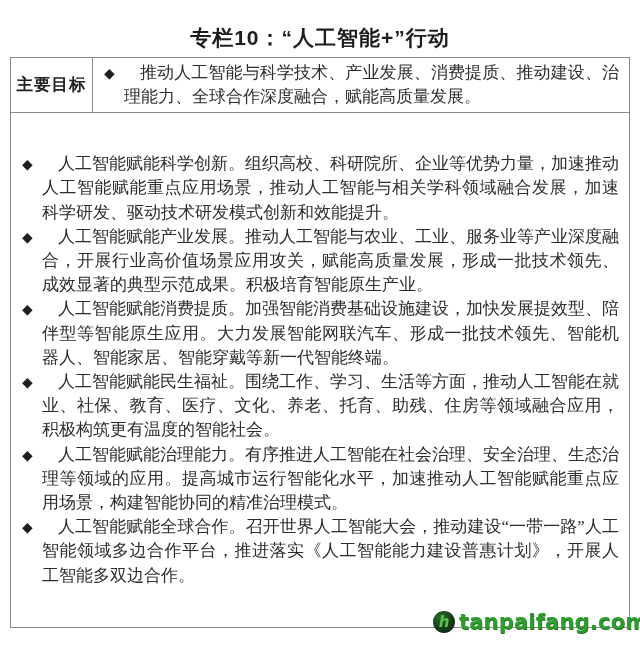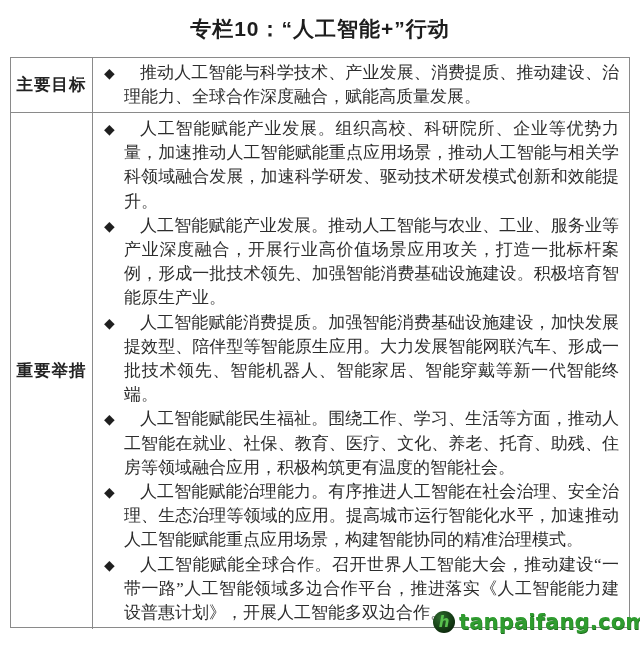--- a/index.html
+++ b/index.html
@@ -9,21 +9,21 @@
   }
   body {
     width: 640px;
     height: 648px;
     position: relative;
     overflow: hidden;
     font-family: "Liberation Serif", serif;
     color: #2d2d2d;
   }
   .page-title {
-    margin: 0;
+    margin: 9px;
     padding-top: 15px;
     text-align: center;
     font-family: "Liberation Sans", sans-serif;
     font-weight: bold;
     font-size: 21px;
     letter-spacing: 1px;
     color: #1d1d1d;
   }
   .box-table {
     position: absolute;
@@ -134,29 +134,28 @@
     <div class="row">
       <div class="label-cell">主要目标</div>
       <div class="content-cell">
         <div class="bullet-item">
           <span class="bullet">◆</span>
           <span class="bullet-text">推动人工智能与科学技术、产业发展、消费提质、推动建设、治理能力、全球合作深度融合，赋能高质量发展。</span>
         </div>
       </div>
     </div>
     <div class="row">
-      <div class="label-cell">重要举措</div>
       <div class="content-cell">
         <div class="bullet-item">
           <span class="bullet">◆</span>
-          <span class="bullet-text">人工智能赋能产业发展。组织高校、科研院所、企业等优势力量，加速推动人工智能赋能重点应用场景，推动人工智能与相关学科领域融合发展，加速科学研发、驱动技术研发模式创新和效能提升。</span>
+          <span class="bullet-text">人工智能赋能科学创新。组织高校、科研院所、企业等优势力量，加速推动人工智能赋能重点应用场景，推动人工智能与相关学科领域融合发展，加速科学研发、驱动技术研发模式创新和效能提升。</span>
         </div>
         <div class="bullet-item">
           <span class="bullet">◆</span>
-          <span class="bullet-text">人工智能赋能产业发展。推动人工智能与农业、工业、服务业等产业深度融合，开展行业高价值场景应用攻关，打造一批标杆案例，形成一批技术领先、加强智能消费基础设施建设。积极培育智能原生产业。</span>
+          <span class="bullet-text">人工智能赋能产业发展。推动人工智能与农业、工业、服务业等产业深度融合，开展行业高价值场景应用攻关，赋能高质量发展，形成一批技术领先、成效显著的典型示范成果。积极培育智能原生产业。</span>
         </div>
         <div class="bullet-item">
           <span class="bullet">◆</span>
           <span class="bullet-text">人工智能赋能消费提质。加强智能消费基础设施建设，加快发展提效型、陪伴型等智能原生应用。大力发展智能网联汽车、形成一批技术领先、智能机器人、智能家居、智能穿戴等新一代智能终端。</span>
         </div>
         <div class="bullet-item">
           <span class="bullet">◆</span>
           <span class="bullet-text">人工智能赋能民生福祉。围绕工作、学习、生活等方面，推动人工智能在就业、社保、教育、医疗、文化、养老、托育、助残、住房等领域融合应用，积极构筑更有温度的智能社会。</span>
         </div>
         <div class="bullet-item">

